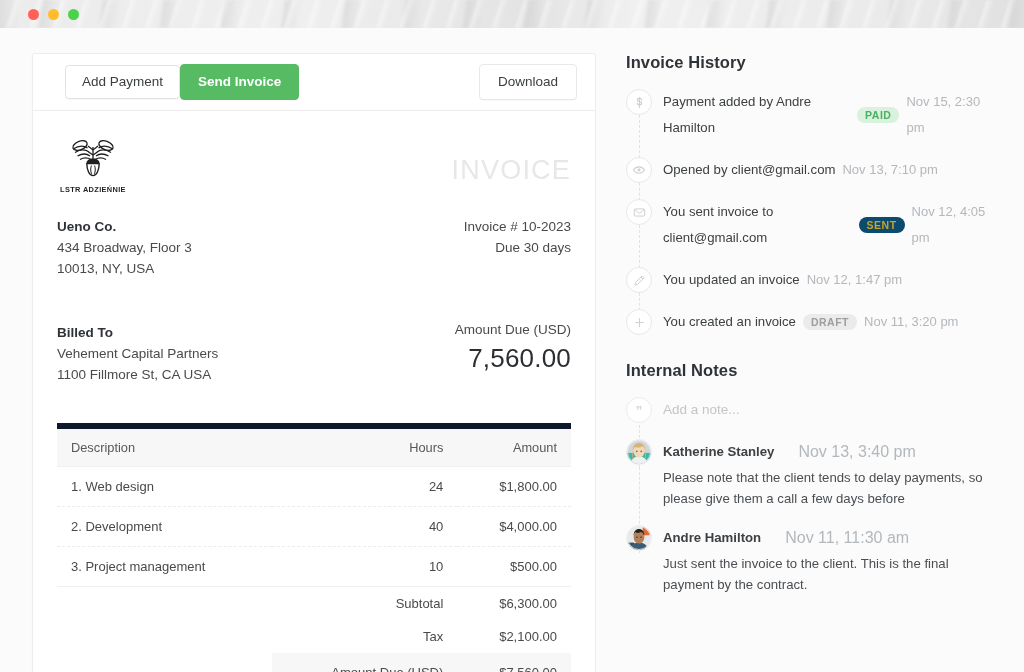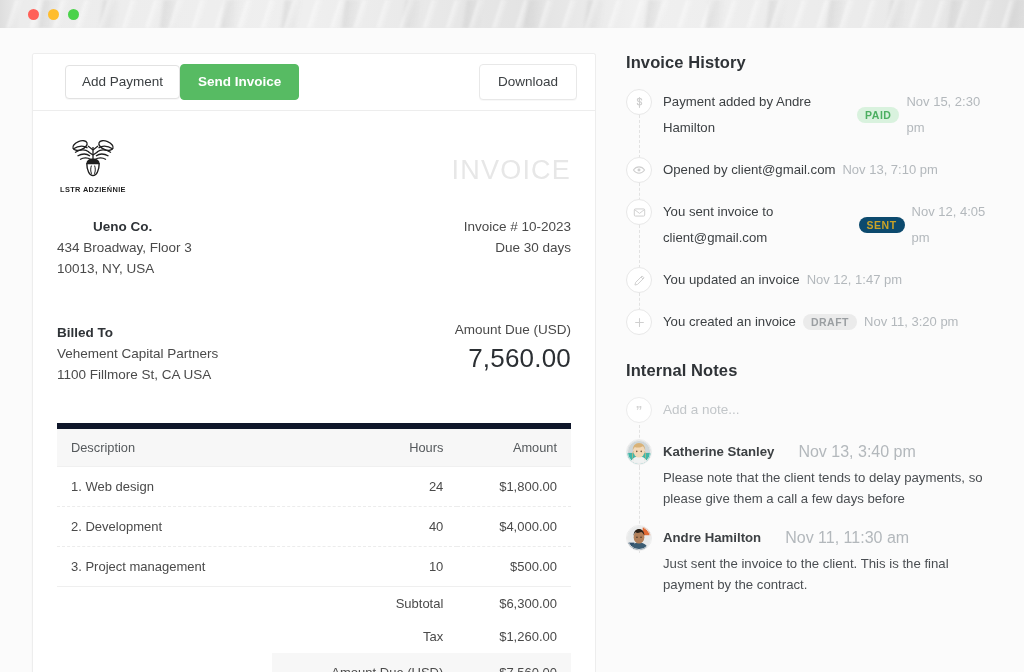--- a/index.html
+++ b/index.html
@@ -99,21 +99,21 @@
     color:#1f1f1f; margin-top:4px; white-space:nowrap;
     font-family:"Liberation Sans", sans-serif;
   }
   .watermark{
     font-size:27px; color:#e7e7e7; letter-spacing:1.2px;
     font-weight:400; margin-top:22px;
   }
 
   .addr-block{ display:flex; justify-content:space-between; margin-top:22px; }
   .addr-left{ font-size:13.5px; color:#4a4a4a; line-height:21px; }
-  .addr-left .nm{ font-weight:700; color:#2f3337;margin-left:36px; }
+  .addr-left .nm{ font-weight:700; color:#2f3337; }
   .addr-right{ font-size:13.5px; color:#4a4a4a; line-height:21px; text-align:right; }
 
   .billed-block{ display:flex; justify-content:space-between; margin-top:43px; align-items:flex-start;gap:28px;}
   .billed-left{ font-size:13.5px; color:#4a4a4a; line-height:21px;}
   .billed-left .lbl{ font-weight:700; color:#2f3337; }
   .billed-right{ text-align:right; }
   .billed-right .lbl{ font-size:13.5px; color:#4a4a4a; }
   .amount-big{ font-size:26px; color:#2b2f33; margin-top:6px; letter-spacing:.2px;}
 
   
@@ -313,21 +313,21 @@
               <td>$500.00</td>
             </tr>
             <tr class="sum">
               <td class="desc blank"></td>
               <td class="lbl">Subtotal</td>
               <td>$6,300.00</td>
             </tr>
             <tr class="sum">
               <td class="desc blank"></td>
               <td class="lbl">Tax</td>
-              <td>$1,260.00</td>
+              <td>$2,100.00</td>
             </tr>
             <tr class="sum total">
               <td class="desc blank"></td>
               <td class="lbl">Amount Due (USD)</td>
               <td class="val">$7,560.00</td>
             </tr>
           </tbody>
         </table>
 
       </div>

